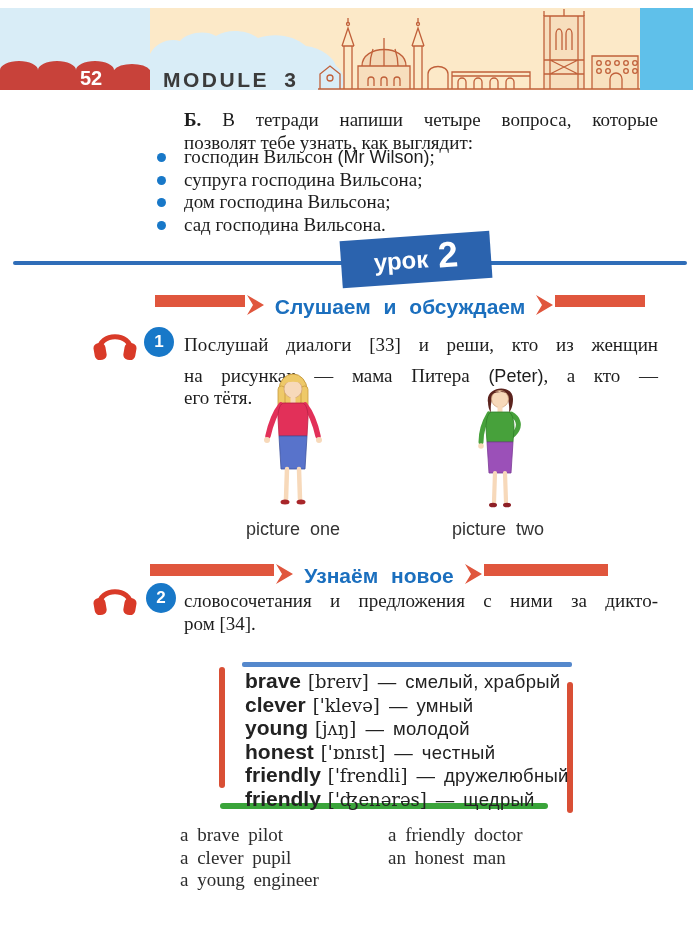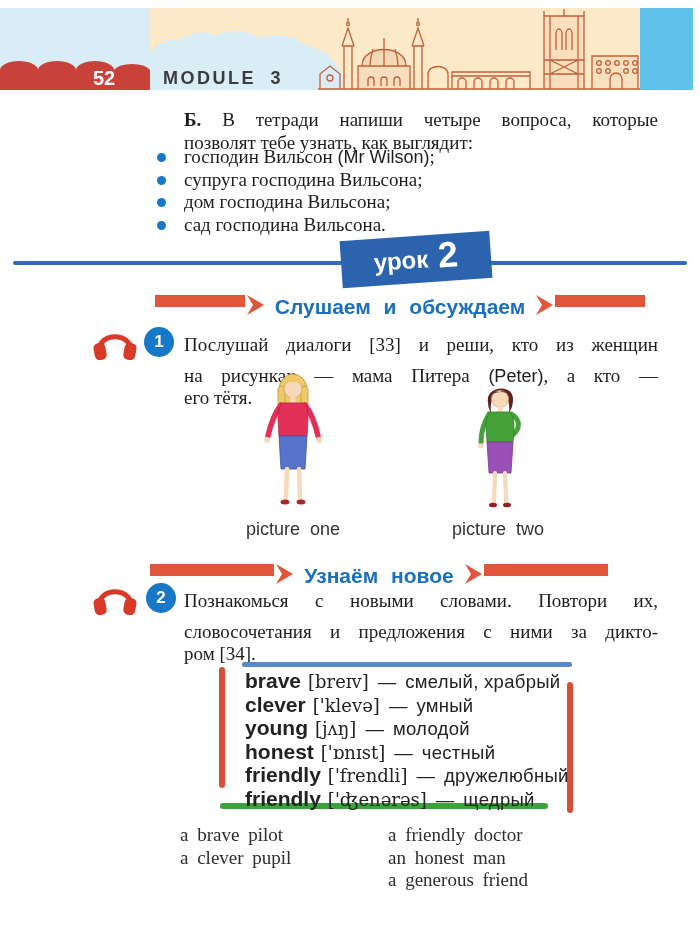--- a/index.html
+++ b/index.html
@@ -6,26 +6,26 @@
   body{
     width:700px;height:938px;position:relative;overflow:hidden;
     background:#ffffff;
     font-family:"Liberation Serif","DejaVu Serif",serif;
     color:#1d1d1d;
   }
 
   
   .header-band{position:absolute;top:8px;left:0;width:693px;height:82px;}
   .page-number{
-    position:absolute;left:80px;top:59px;width:48px;text-align:center;
+    position:absolute;left:80px;top:59px;width:48px;
     font-family:"Liberation Sans",sans-serif;font-weight:bold;font-size:20px;color:#ffffff;
   }
   .module-label{
     position:absolute;left:163px;top:60px;
-    font-family:"Liberation Sans",sans-serif;font-size:18px;font-weight:600;
+    font-family:"Liberation Sans",sans-serif;font-size:21px;font-weight:600;
     letter-spacing:2.5px;word-spacing:7px;color:#3b3b3b;
   }
 
   
   .task-para{position:absolute;left:184px;top:101px;width:474px;font-size:19px;line-height:22.5px;}
   .jl{text-align:justify;text-align-last:justify;margin-top:8px;}
   .task-label{font-weight:bold;}
 
   .bullet-list{position:absolute;left:157px;top:146px;width:505px;}
   .bullet-item{position:relative;padding-left:27px;font-size:19px;line-height:22.6px;}
@@ -241,21 +241,20 @@
   <div class="sec-bar"></div>
 </div>
 
 <svg class="hp-icon" style="left:93px;top:579px;" viewBox="0 0 44 38">
   <path d="M6 27 C6 8 38 8 38 27" stroke="#d93a28" stroke-width="5" fill="none"></path>
   <rect x="1" y="19" width="12" height="17" rx="5" fill="#d93a28" transform="rotate(-10 7 27)"></rect>
   <rect x="31" y="19" width="12" height="17" rx="5" fill="#d93a28" transform="rotate(10 37 27)"></rect>
 </svg>
 <div class="ex-badge" style="left:146px;top:583px;">2</div>
 <div class="ex-text" style="top:582px;">
-  <div class="jl"><span>Познакомься с новыми словами. Повтори их,</span></div>
   <div class="jl"><span>словосочетания и предложения с ними за дикто-</span></div>
   <div><span>ром [34].</span></div>
 </div>
 
 <div class="vocab-box">
   <div class="v-top"></div>
   <div class="v-left"></div>
   <div class="v-right"></div>
   <div class="v-bottom"></div>
   <div class="v-entries">
@@ -265,19 +264,19 @@
     <div class="v-row"><span class="v-word">honest</span><span class="v-tr">['ɒnɪst]</span><span class="v-dash">—</span><span class="v-ru">честный</span></div>
     <div class="v-row"><span class="v-word">friendly</span><span class="v-tr">['frendli]</span><span class="v-dash">—</span><span class="v-ru">дружелюбный</span></div>
     <div class="v-row"><span class="v-word">friendly</span><span class="v-tr">['ʤenərəs]</span><span class="v-dash">—</span><span class="v-ru">щедрый</span></div>
   </div>
 </div>
 
 <div class="phrases">
   <div class="ph-col ph-col1">
     <div>a brave pilot</div>
     <div>a clever pupil</div>
+    <div>a young engineer</div>
   </div>
   <div class="ph-col ph-col2">
     <div>a friendly doctor</div>
     <div>an honest man</div>
-    <div>a generous friend</div>
   </div>
 </div>
 
 </body></html>

